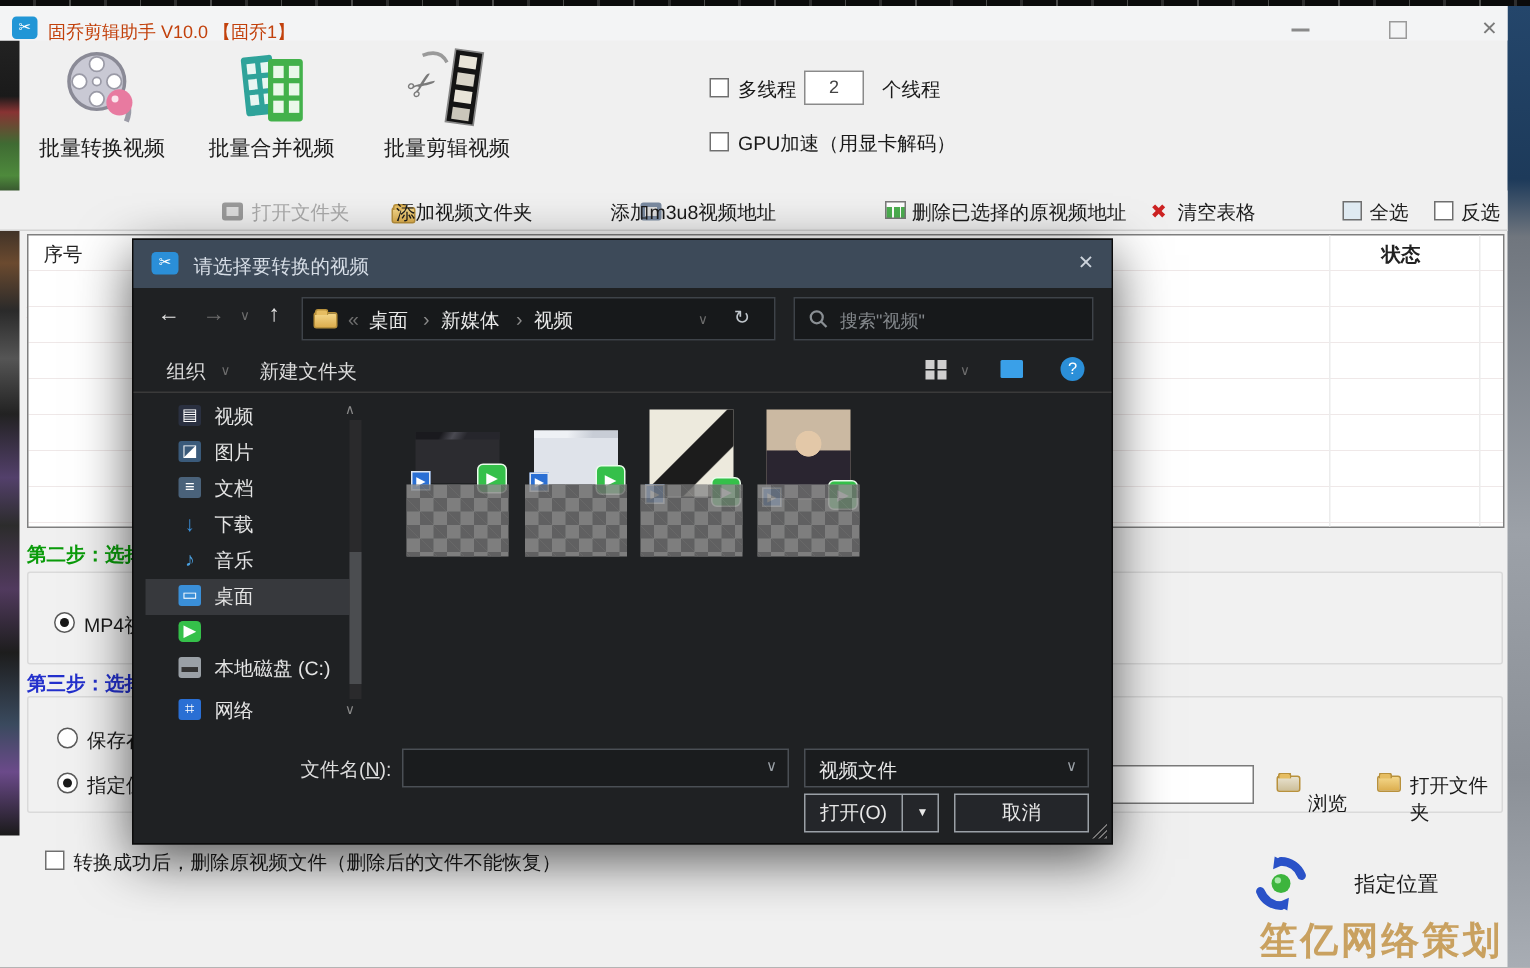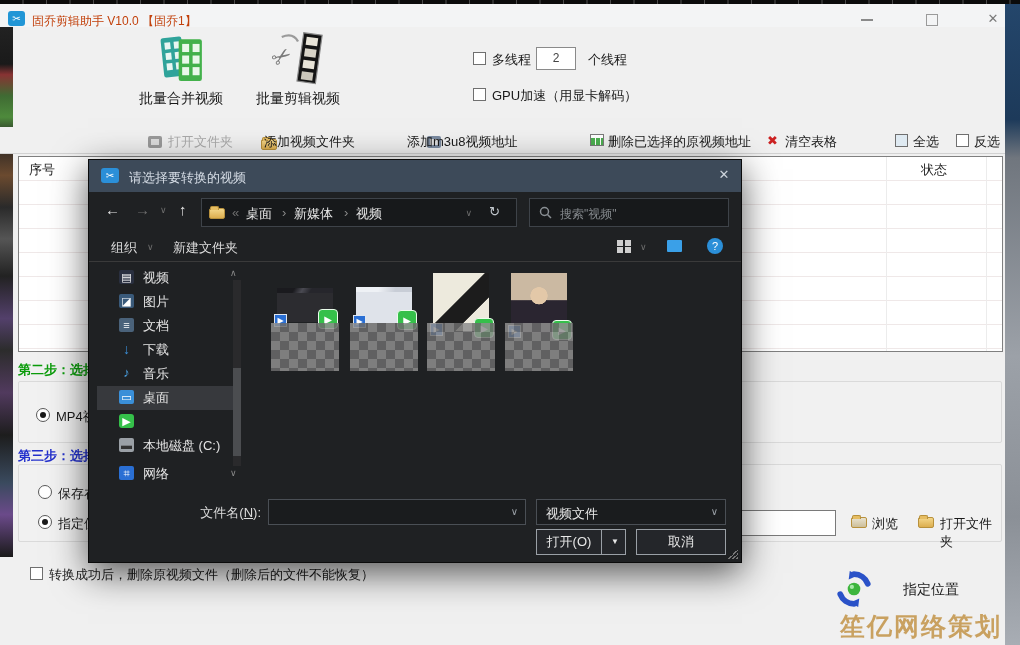--- a/index.html
+++ b/index.html
@@ -135,20 +135,34 @@
   
   <div class="abs titlebar">
     <div class="abs app-icon">✂</div>
     <div class="abs app-title">固乔剪辑助手 V10.0  【固乔1】</div>
     <div class="abs win-btn glyph-min"></div>
     <div class="abs win-btn glyph-max"></div>
     <div class="abs win-btn glyph-close">✕</div>
   </div>
 
   
+  <div class="abs bigbtn" style="left:12px;">
+    <span><svg width="56" height="58" viewBox="0 0 48 50">
+      <circle cx="21" cy="21" r="16" fill="#c9c9d4" stroke="#8a8a96" stroke-width="2"></circle>
+      <circle cx="21" cy="11" r="4.2" fill="#fff" stroke="#9a9aa6"></circle>
+      <circle cx="11" cy="21" r="4.2" fill="#fff" stroke="#9a9aa6"></circle>
+      <circle cx="31" cy="21" r="4.2" fill="#fff" stroke="#9a9aa6"></circle>
+      <circle cx="21" cy="31" r="4.2" fill="#fff" stroke="#9a9aa6"></circle>
+      <circle cx="21" cy="21" r="2.4" fill="#fff" stroke="#9a9aa6"></circle>
+      <path d="M34 30 q8 4 4 14" fill="none" stroke="#9a9aa6" stroke-width="3"></path>
+      <circle cx="34" cy="33" r="7.5" fill="#e87aa0"></circle>
+      <circle cx="31.5" cy="31" r="2" fill="#fff" opacity=".8"></circle>
+    </svg></span>
+    <div class="lbl">批量转换视频</div>
+  </div>
 
   <div class="abs bigbtn" style="left:125px;text-align:center;">
     <span><svg width="56" height="58" viewBox="0 0 48 50">
       <g transform="rotate(-6 20 24)">
             <rect x="8" y="6" width="18" height="34" rx="2" fill="#2fa39a"></rect>
         <rect x="11" y="10" width="5" height="6" fill="#e8f6f2"></rect>
             <rect x="19" y="10" width="5" height="6" fill="#e8f6f2"></rect>
         <rect x="11" y="19" width="5" height="6" fill="#e8f6f2"></rect>
             <rect x="19" y="19" width="5" height="6" fill="#e8f6f2"></rect>
         <rect x="11" y="28" width="5" height="6" fill="#e8f6f2"></rect>
@@ -210,42 +224,42 @@
   <span class="abs smalltext" style="left:785px; top:133px;">清空表格</span>
 
   <span class="abs cb tint" style="left:895px; top:134px;"></span>
   <span class="abs smalltext" style="left:913px; top:133px;">全选</span>
   <span class="abs cb" style="left:956px; top:134px;"></span>
   <span class="abs smalltext" style="left:974px; top:133px;">反选</span>
 
   
   <div class="abs vtable">
     <span class="th" style="left:10px;">序号</span>
-    <span class="th" style="left:902px;">状态</span>
+    <span class="th" style="left:902px;font-weight:bold;">状态</span>
     <div class="vline" style="left:867px;"></div>
     <div class="vline" style="left:967px;"></div>
   </div>
 
   
   <span class="abs smalltext green" style="left:18px; top:361px;">第二步：选择</span>
   <div class="abs groupbox" style="left:18px; top:381px; width:984px; height:62px;">
     <span class="radio sel" style="position:absolute; left:17px; top:26px;"></span>
     <span class="smalltext" style="position:absolute; left:37px; top:26px;">MP4视频</span>
   </div>
 
   
   <span class="abs smalltext blue" style="left:18px; top:447px;">第三步：选择</span>
   <div class="abs groupbox" style="left:18px; top:464px; width:984px; height:78px;">
     <span class="radio" style="position:absolute; left:19px; top:20px;"></span>
     <span class="smalltext" style="position:absolute; left:39px; top:20px;">保存在原</span>
     <span class="radio sel" style="position:absolute; left:19px; top:50px;"></span>
     <span class="smalltext" style="position:absolute; left:39px; top:50px;">指定位置</span>
     <div class="path-input" style="position:absolute; left:682px; top:45px; width:135px; height:26px;"></div>
     <span class="folder-ic" style="position:absolute; left:832px; top:52px; background:linear-gradient(#e8e2cf,#cdbf9a);"></span>
-    <span class="smalltext" style="position:absolute; left:853px; top:50px;">浏览</span>
+    <span class="smalltext" style="position:absolute; left:853px; top:62px;">浏览</span>
     <span class="folder-ic" style="position:absolute; left:899px; top:52px;"></span>
     <span class="smalltext" style="position:absolute; left:921px; top:50px;">打开文件夹</span>
   </div>
 
   
   <span class="abs cb" style="left:30px; top:567px;"></span>
   <span class="abs smalltext" style="left:49px; top:566px;">转换成功后，删除原视频文件（删除后的文件不能恢复）</span>
 
   <div class="abs" style="left:830px; top:568px; width:170px; height:45px; cursor:pointer;">
     <span style="position:absolute; left:5px; top:2px;"><svg width="38" height="38" viewBox="0 0 36 36">

